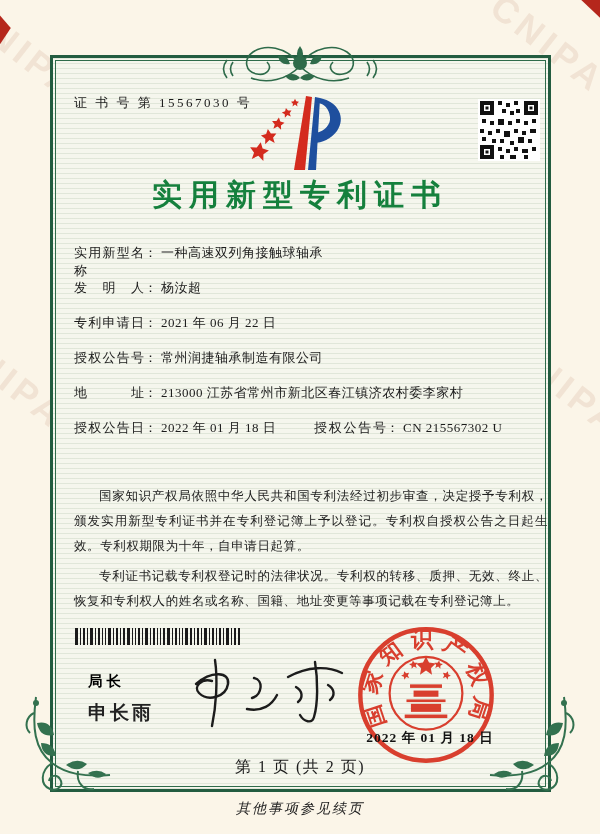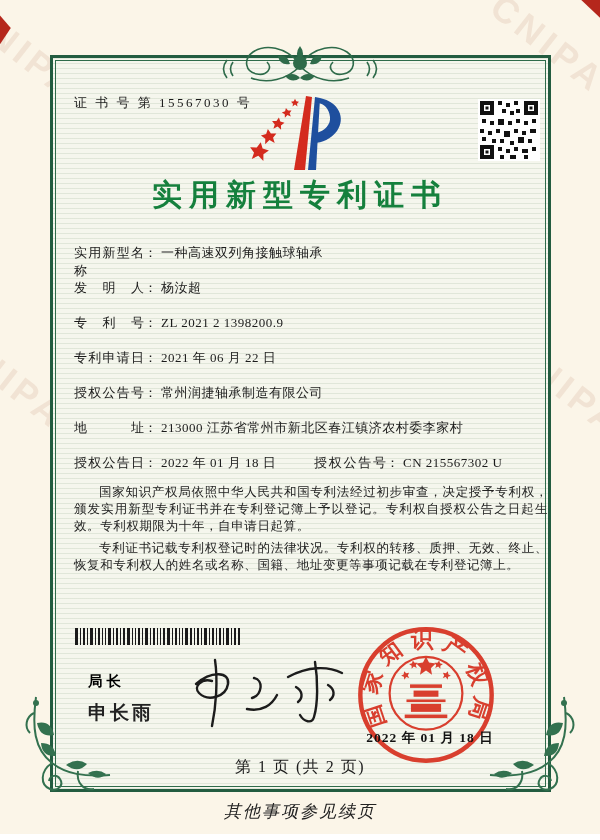--- a/index.html
+++ b/index.html
@@ -43,33 +43,33 @@
   .fields{position:absolute;left:74px;top:244px;width:470px;}
   .frow{position:relative;height:35px;font-size:13px;}
   .lbl{display:inline-block;width:70px;text-align:justify;text-align-last:justify;
     vertical-align:top;}
   .lbl6{letter-spacing:0;}
   .colon{display:inline-block;}
   .val{margin-left:4px;letter-spacing:0.5px;}
   .pair2{position:absolute;left:240px;top:0;}
   .pair2 .lbl{width:72px;}
   .paras{position:absolute;left:74px;top:484px;width:474px;
-    font-size:12.5px;line-height:17px;text-align:justify;letter-spacing:0.6px;color:#222;}
+    font-size:12.5px;line-height:25px;text-align:justify;letter-spacing:0.6px;color:#222;}
   .paras p{margin:0 0 5px 0;text-indent:2em;}
   .barcode{position:absolute;left:75px;top:628px;}
   .director-title{position:absolute;left:88px;top:672px;font-size:14.5px;letter-spacing:4px;font-weight:bold;color:#000000;}
   .director-name{position:absolute;left:88px;top:700px;font-size:19px;letter-spacing:3px;font-weight:bold;color:#222;}
   .signature{position:absolute;left:168px;top:652px;}
   .seal{position:absolute;left:355px;top:624px;mix-blend-mode:multiply;opacity:0.93;}
   .seal-date{position:absolute;left:360px;top:729px;width:140px;text-align:center;
     font-size:13.5px;letter-spacing:1px;color:#111;z-index:6;font-weight:bold;}
   .page-footer{position:absolute;left:0;top:757px;width:100%;text-align:center;
     font-size:16px;letter-spacing:1.5px;}
   .continuation{position:absolute;left:0;top:800px;width:100%;text-align:center;
-    font-size:17px;font-style:italic;letter-spacing:2px;color:#222;}
+    font-size:14px;font-style:italic;letter-spacing:2px;color:#222;}
   .bottom-edge{position:absolute;left:0;bottom:0;width:100%;height:6px;background:#fff;z-index:7;}
 </style>
 </head>
 <body>
 
 <div class="page">
 
   <svg width="0" height="0" style="position:absolute" aria-hidden="true">
     <defs>
       <polygon id="star5" points="0,-10 2.94,-4.05 9.51,-3.09 4.76,1.55 5.88,8.09 0,3.8 -5.88,8.09 -4.76,1.55 -9.51,-3.09 -2.94,-4.05"></polygon>
@@ -209,23 +209,20 @@
     </svg>
 
     <div class="title">实用新型专利证书</div>
 
     <div class="fields">
       <div class="frow">
         <span class="lbl lbl6">实用新型名称</span><span class="colon">：</span><span class="val">一种高速双列角接触球轴承</span>
       </div>
       <div class="frow">
         <span class="lbl">发明人</span><span class="colon">：</span><span class="val">杨汝超</span>
-      </div>
-      <div class="frow">
-        <span class="lbl">专利号</span><span class="colon">：</span><span class="val">ZL 2021 2 1398200.9</span>
       </div>
       <div class="frow">
         <span class="lbl">专利申请日</span><span class="colon">：</span><span class="val">2021 年 06 月 22 日</span>
       </div>
       <div class="frow">
         <span class="lbl">授权公告号</span><span class="colon">：</span><span class="val">常州润捷轴承制造有限公司</span>
       </div>
       <div class="frow">
         <span class="lbl">地址</span><span class="colon">：</span><span class="val">213000 江苏省常州市新北区春江镇济农村委李家村</span>
       </div>

